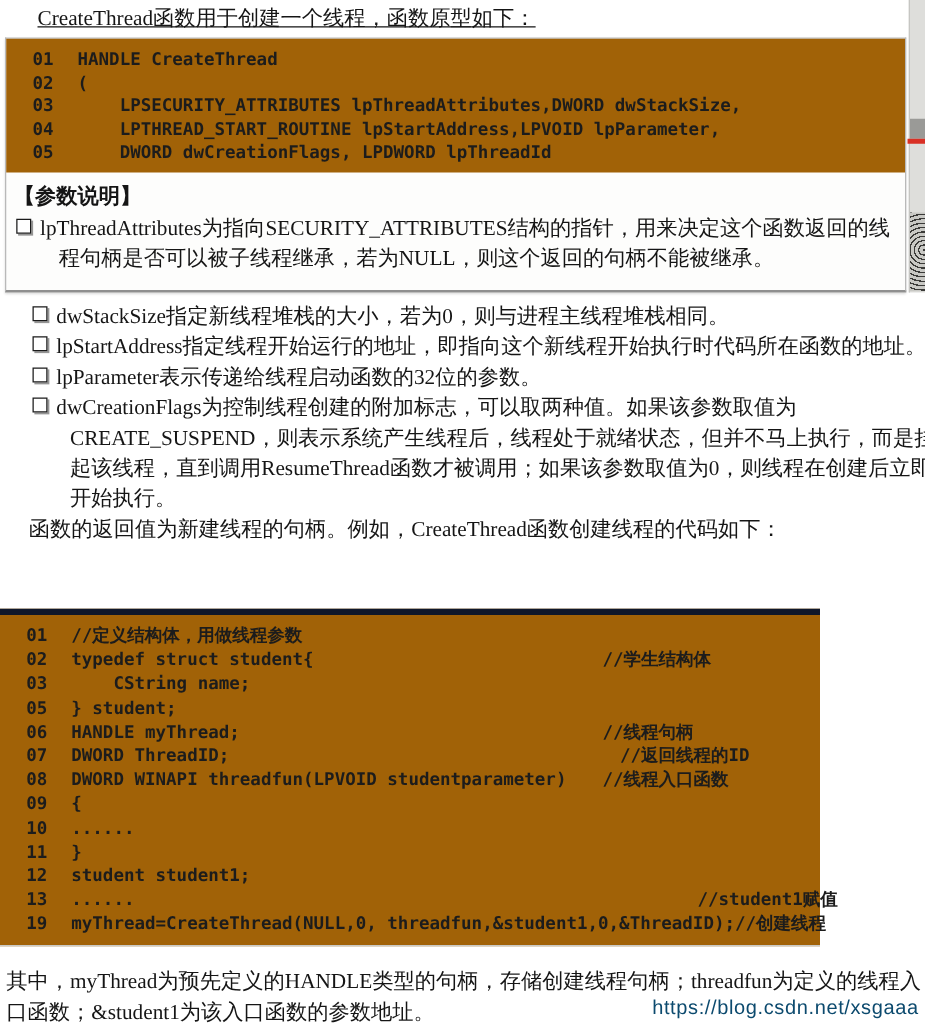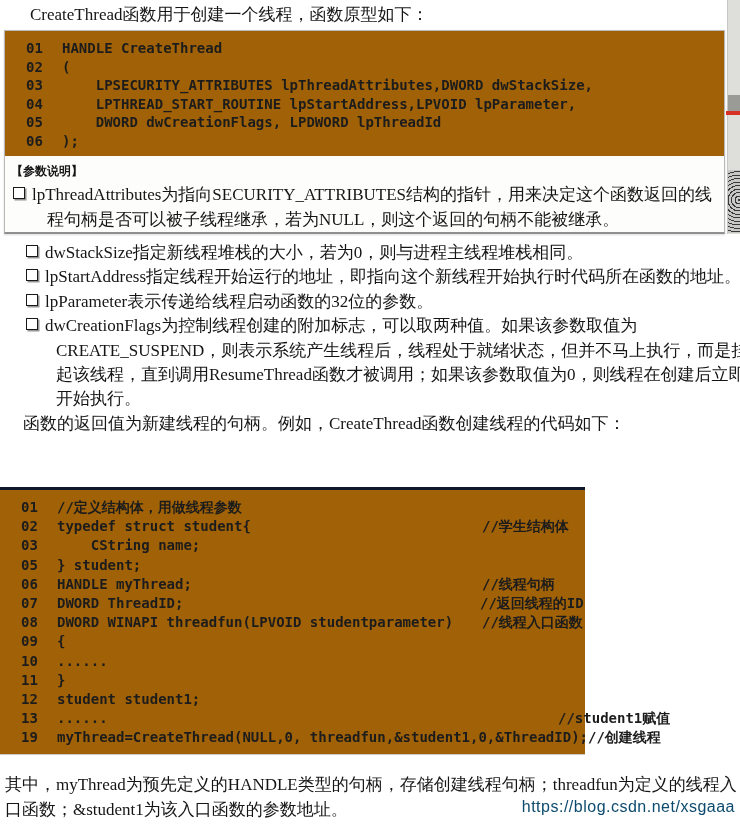--- a/index.html
+++ b/index.html
@@ -1,39 +1,39 @@
 <!DOCTYPE html>
 <html><head>
 <meta charset="utf-8">
 <style>
   html,body{margin:0;padding:0;}
   body{
     width:740px;height:827px;position:relative;overflow:hidden;
     background:#ffffff;color:#151515;
     font-family:"Liberation Serif","DejaVu Serif",serif;
   }
-  .intro{position:absolute;top:3px;left:30px;font-size:17px;white-space:nowrap;}
+  .intro{position:absolute;top:3px;left:30px;font-size:17px;white-space:nowrap;text-decoration:underline;}
   
   .scan1{
     position:absolute;top:30px;left:4px;width:719px;height:201px;
     background:#fdfdfc;border:1px solid #b9b9b9;border-bottom:2px solid #8f8f8f;
     box-shadow:0 1px 2px rgba(0,0,0,0.15);
   }
   .codeblock{
     background:#a16207;
     font-family:"DejaVu Sans Mono","Liberation Mono",monospace;
     font-weight:bold;font-size:14px;color:#1c1c1c;
   }
   .code1{padding:8px 0 6px 0;}
   .cl{position:relative;line-height:18.5px;white-space:pre;}
   .code2 .cl{line-height:19.2px;}
   .ln{display:inline-block;width:36px;padding-left:21px;}
   .cm{padding-left:0;}
   .cm.abs{position:absolute;top:0;}
-  .p-heading{font-weight:bold;font-size:12px;margin:7px 0 3px 6px;}
+  .p-heading{font-weight:bold;font-size:17px;margin:7px 0 3px 6px;}
   .b1{
     font-size:17px;line-height:24.5px;margin-top:1px;
     padding-left:42px;text-indent:-34px;width:668px;
   }
   .sq{
     display:inline-block;width:10px;height:10px;
     border:1.5px solid #1a1a1a;background:#fff;
     box-shadow:1.5px 1.5px 0 rgba(20,20,20,0.45);
     margin-right:7px;position:relative;top:-1px;
   }
@@ -47,22 +47,22 @@
   .edge-swirl{
     position:absolute;top:170px;left:0;width:12px;height:63px;
     background:repeating-radial-gradient(circle at 11px 30px,#3a3a38 0 1px,#c8c8c4 1px 3.5px);
   }
   
   .scan2{position:absolute;top:241px;left:18px;width:736px;font-size:17px;line-height:24.4px;}
   .b2{padding-left:38px;text-indent:-30px;}
   .note{padding-left:5px;}
   
   .code2{
-    position:absolute;top:487px;left:0;width:585px;
-    border-top:3px solid #0f172a;border-bottom:1px solid #c9c9c6;
+    position:absolute;top:487px;left:0;width:656px;
+    border-top:5px solid #0f172a;border-bottom:1px solid #c9c9c6;
     padding:8px 0 6px 0;
   }
   .footer{position:absolute;top:772px;left:5px;width:732px;font-size:17px;line-height:25px;}
   .watermark{
     position:absolute;top:798px;right:5px;
     font-family:"Liberation Sans","DejaVu Sans",sans-serif;
     font-size:16px;color:#0c4a6e;letter-spacing:0.5px;
   }
 </style>
 </head>
@@ -70,21 +70,20 @@
 
 <div class="intro">CreateThread函数用于创建一个线程，函数原型如下：</div>
 
 <div class="scan1">
   <div class="codeblock code1">
       <div class="cl"><span class="ln">01</span><span>HANDLE CreateThread</span></div>
       <div class="cl"><span class="ln">02</span><span>(</span></div>
       <div class="cl"><span class="ln">03</span><span>    LPSECURITY_ATTRIBUTES lpThreadAttributes,DWORD dwStackSize,</span></div>
       <div class="cl"><span class="ln">04</span><span>    LPTHREAD_START_ROUTINE lpStartAddress,LPVOID lpParameter,</span></div>
       <div class="cl"><span class="ln">05</span><span>    DWORD dwCreationFlags, LPDWORD lpThreadId</span></div>
-      <div class="cl"><span class="ln">06</span><span>);</span></div>
     </div>
   <div class="p-heading">【参数说明】</div>
   <div class="b1">
     <span class="sq"></span><span>lpThreadAttributes为指向SECURITY_ATTRIBUTES结构的指针，用来决定这个函数返回的线程句柄是否可以被子线程继承，若为NULL，则这个返回的句柄不能被继承。</span>
   </div>
 </div>
 
 <div class="edge">
   <div class="edge-dark"></div>
   <div class="edge-red"></div>
@@ -100,21 +99,21 @@
     </div>
   <div class="note">函数的返回值为新建线程的句柄。例如，CreateThread函数创建线程的代码如下：</div>
 </div>
 
 <div class="codeblock code2">
     <div class="cl"><span class="ln">01</span><span>//定义结构体，用做线程参数</span></div>
     <div class="cl"><span class="ln">02</span><span>typedef struct student{</span><span class="cm abs" style="left: 482px;">//学生结构体</span></div>
     <div class="cl"><span class="ln">03</span><span>    CString name;</span></div>
     <div class="cl"><span class="ln">05</span><span>} student;</span></div>
     <div class="cl"><span class="ln">06</span><span>HANDLE myThread;</span><span class="cm abs" style="left: 482px;">//线程句柄</span></div>
-    <div class="cl"><span class="ln">07</span><span>DWORD ThreadID;</span><span class="cm abs" style="left: 480px;">//返回线程的ID</span></div>
+    <div class="cl"><span class="ln">07</span><span>DWORD ThreadID;</span><span class="cm abs" style="left: 496px;">//返回线程的ID</span></div>
     <div class="cl"><span class="ln">08</span><span>DWORD WINAPI threadfun(LPVOID studentparameter)</span><span class="cm abs" style="left: 482px;">//线程入口函数</span></div>
     <div class="cl"><span class="ln">09</span><span>{</span></div>
     <div class="cl"><span class="ln">10</span><span>......</span></div>
     <div class="cl"><span class="ln">11</span><span>}</span></div>
     <div class="cl"><span class="ln">12</span><span>student student1;</span></div>
     <div class="cl"><span class="ln">13</span><span>......</span><span class="cm abs" style="left: 558px;">//student1赋值</span></div>
     <div class="cl"><span class="ln">19</span><span>myThread=CreateThread(NULL,0, threadfun,&amp;student1,0,&amp;ThreadID);</span><span class="cm">//创建线程</span></div>
   </div>
 
 <div class="footer">其中，myThread为预先定义的HANDLE类型的句柄，存储创建线程句柄；threadfun为定义的线程入口函数；&amp;student1为该入口函数的参数地址。</div>

